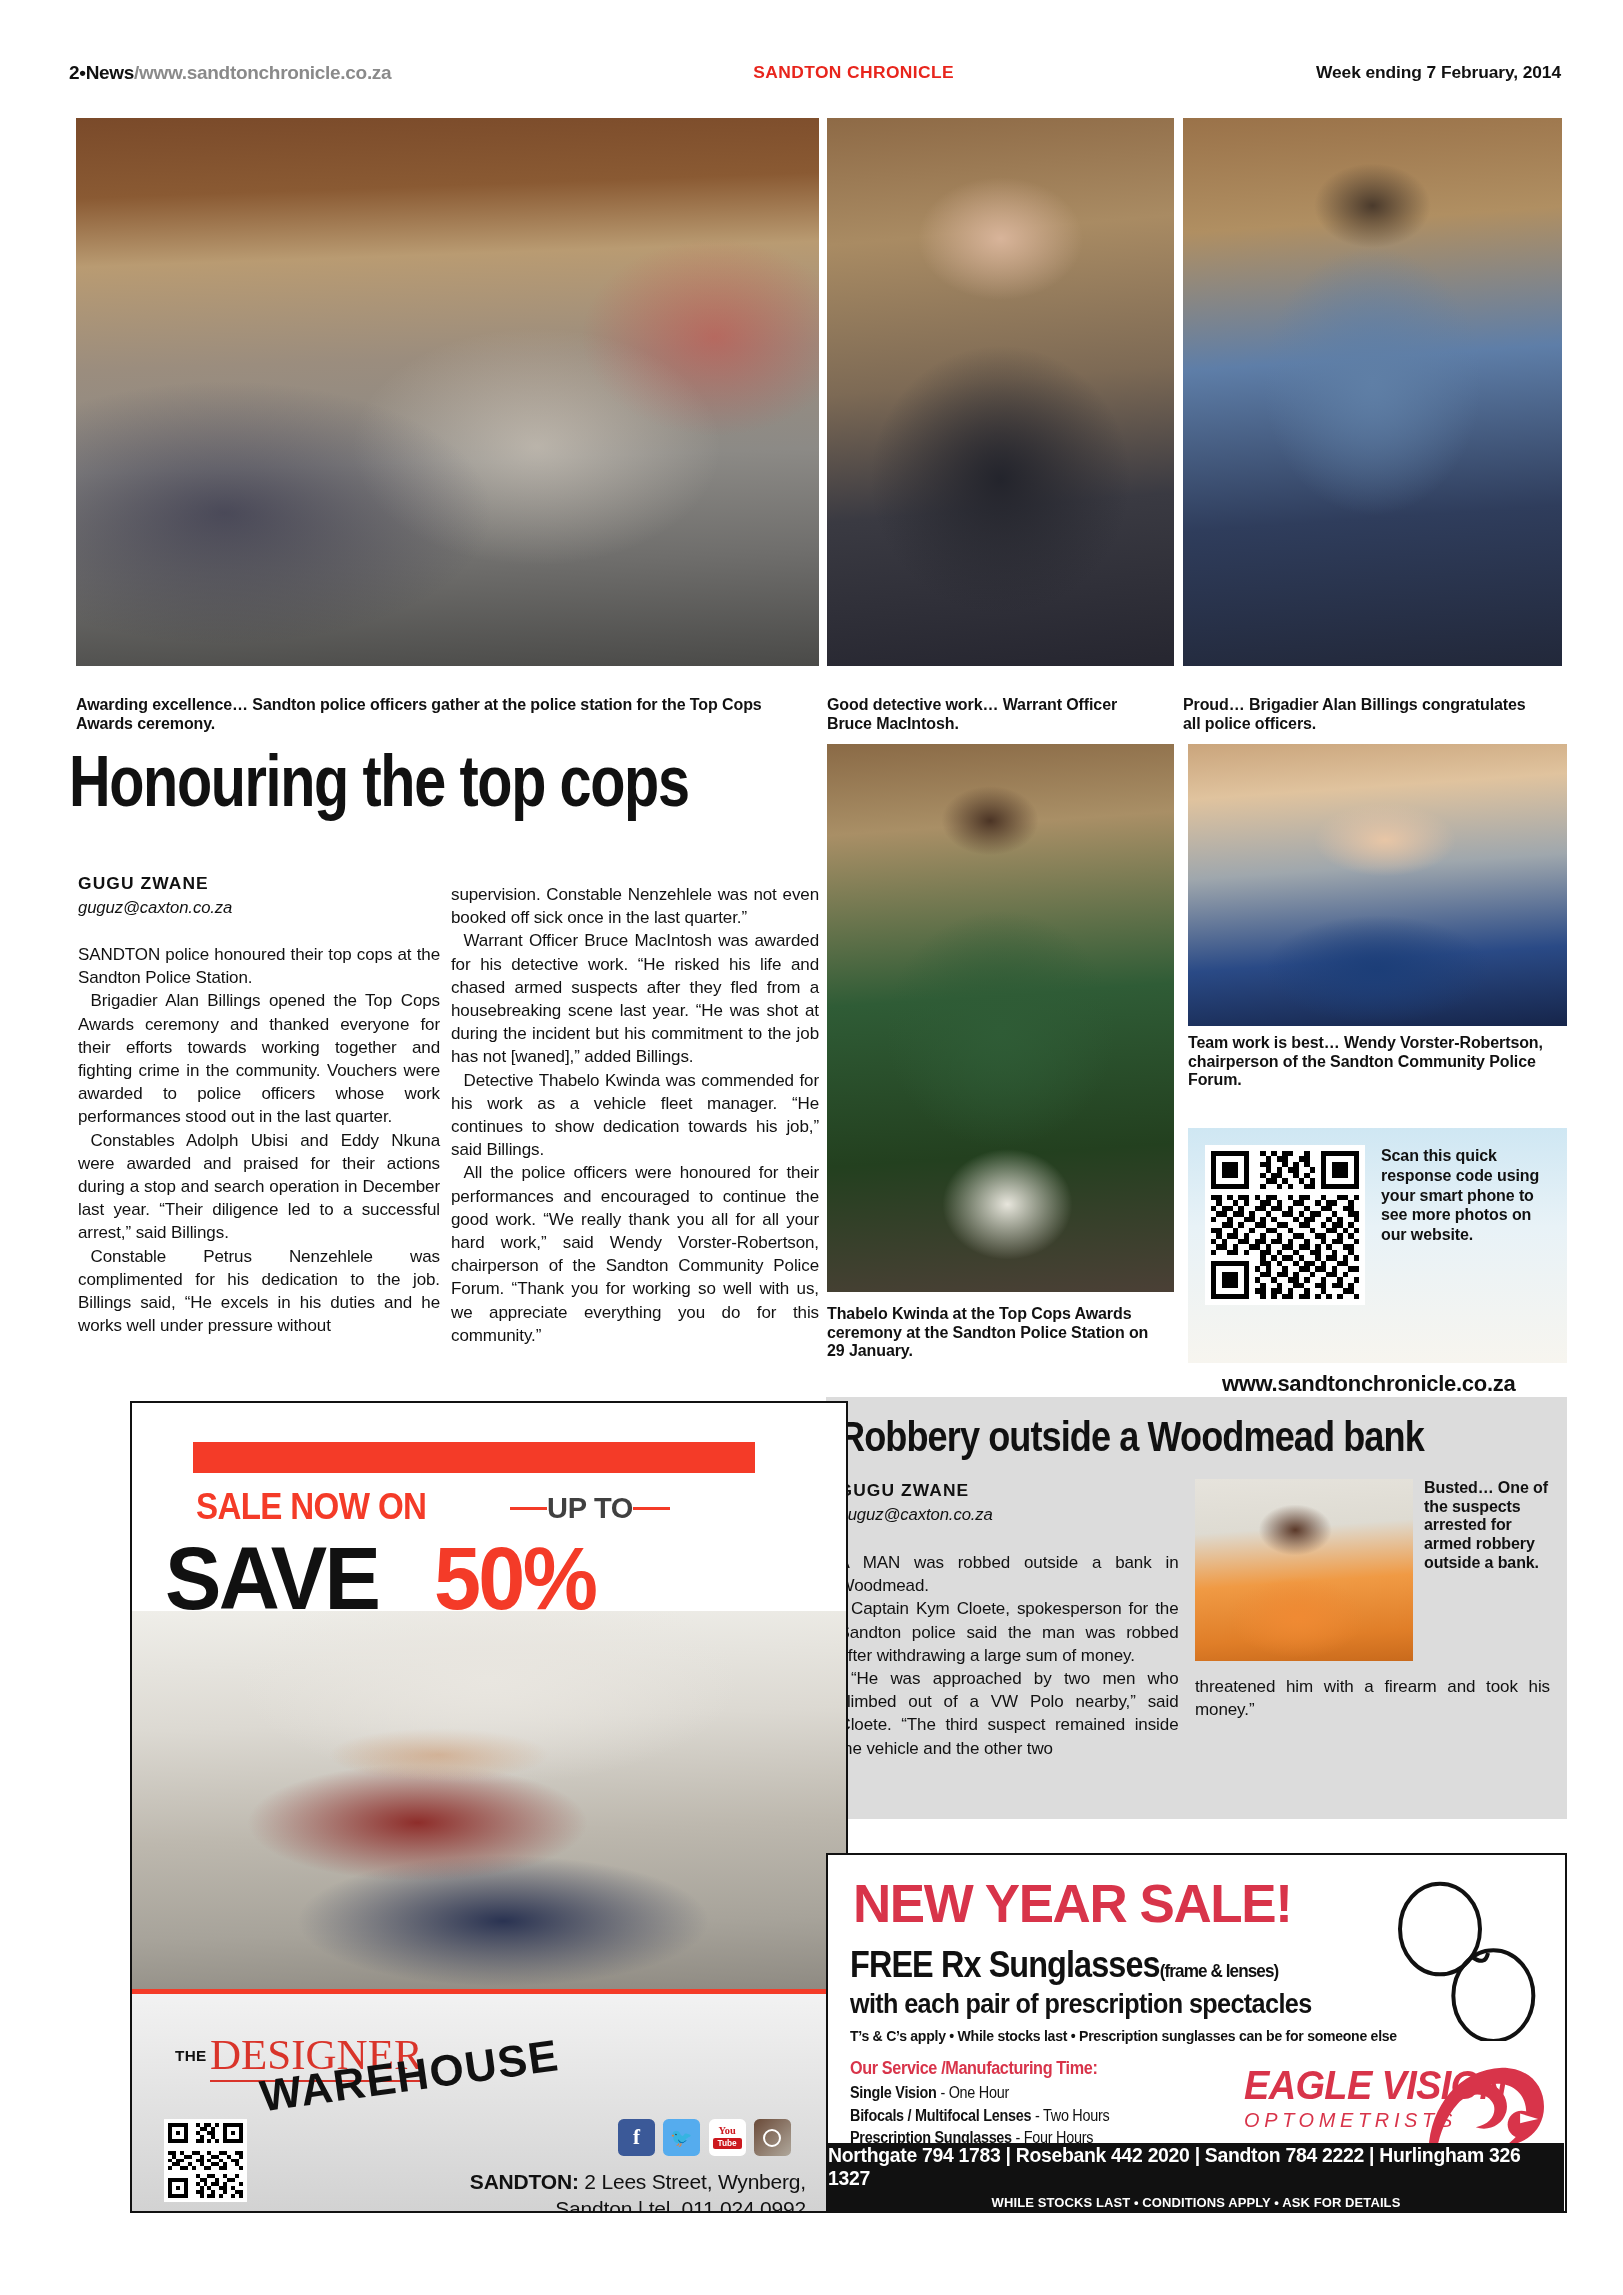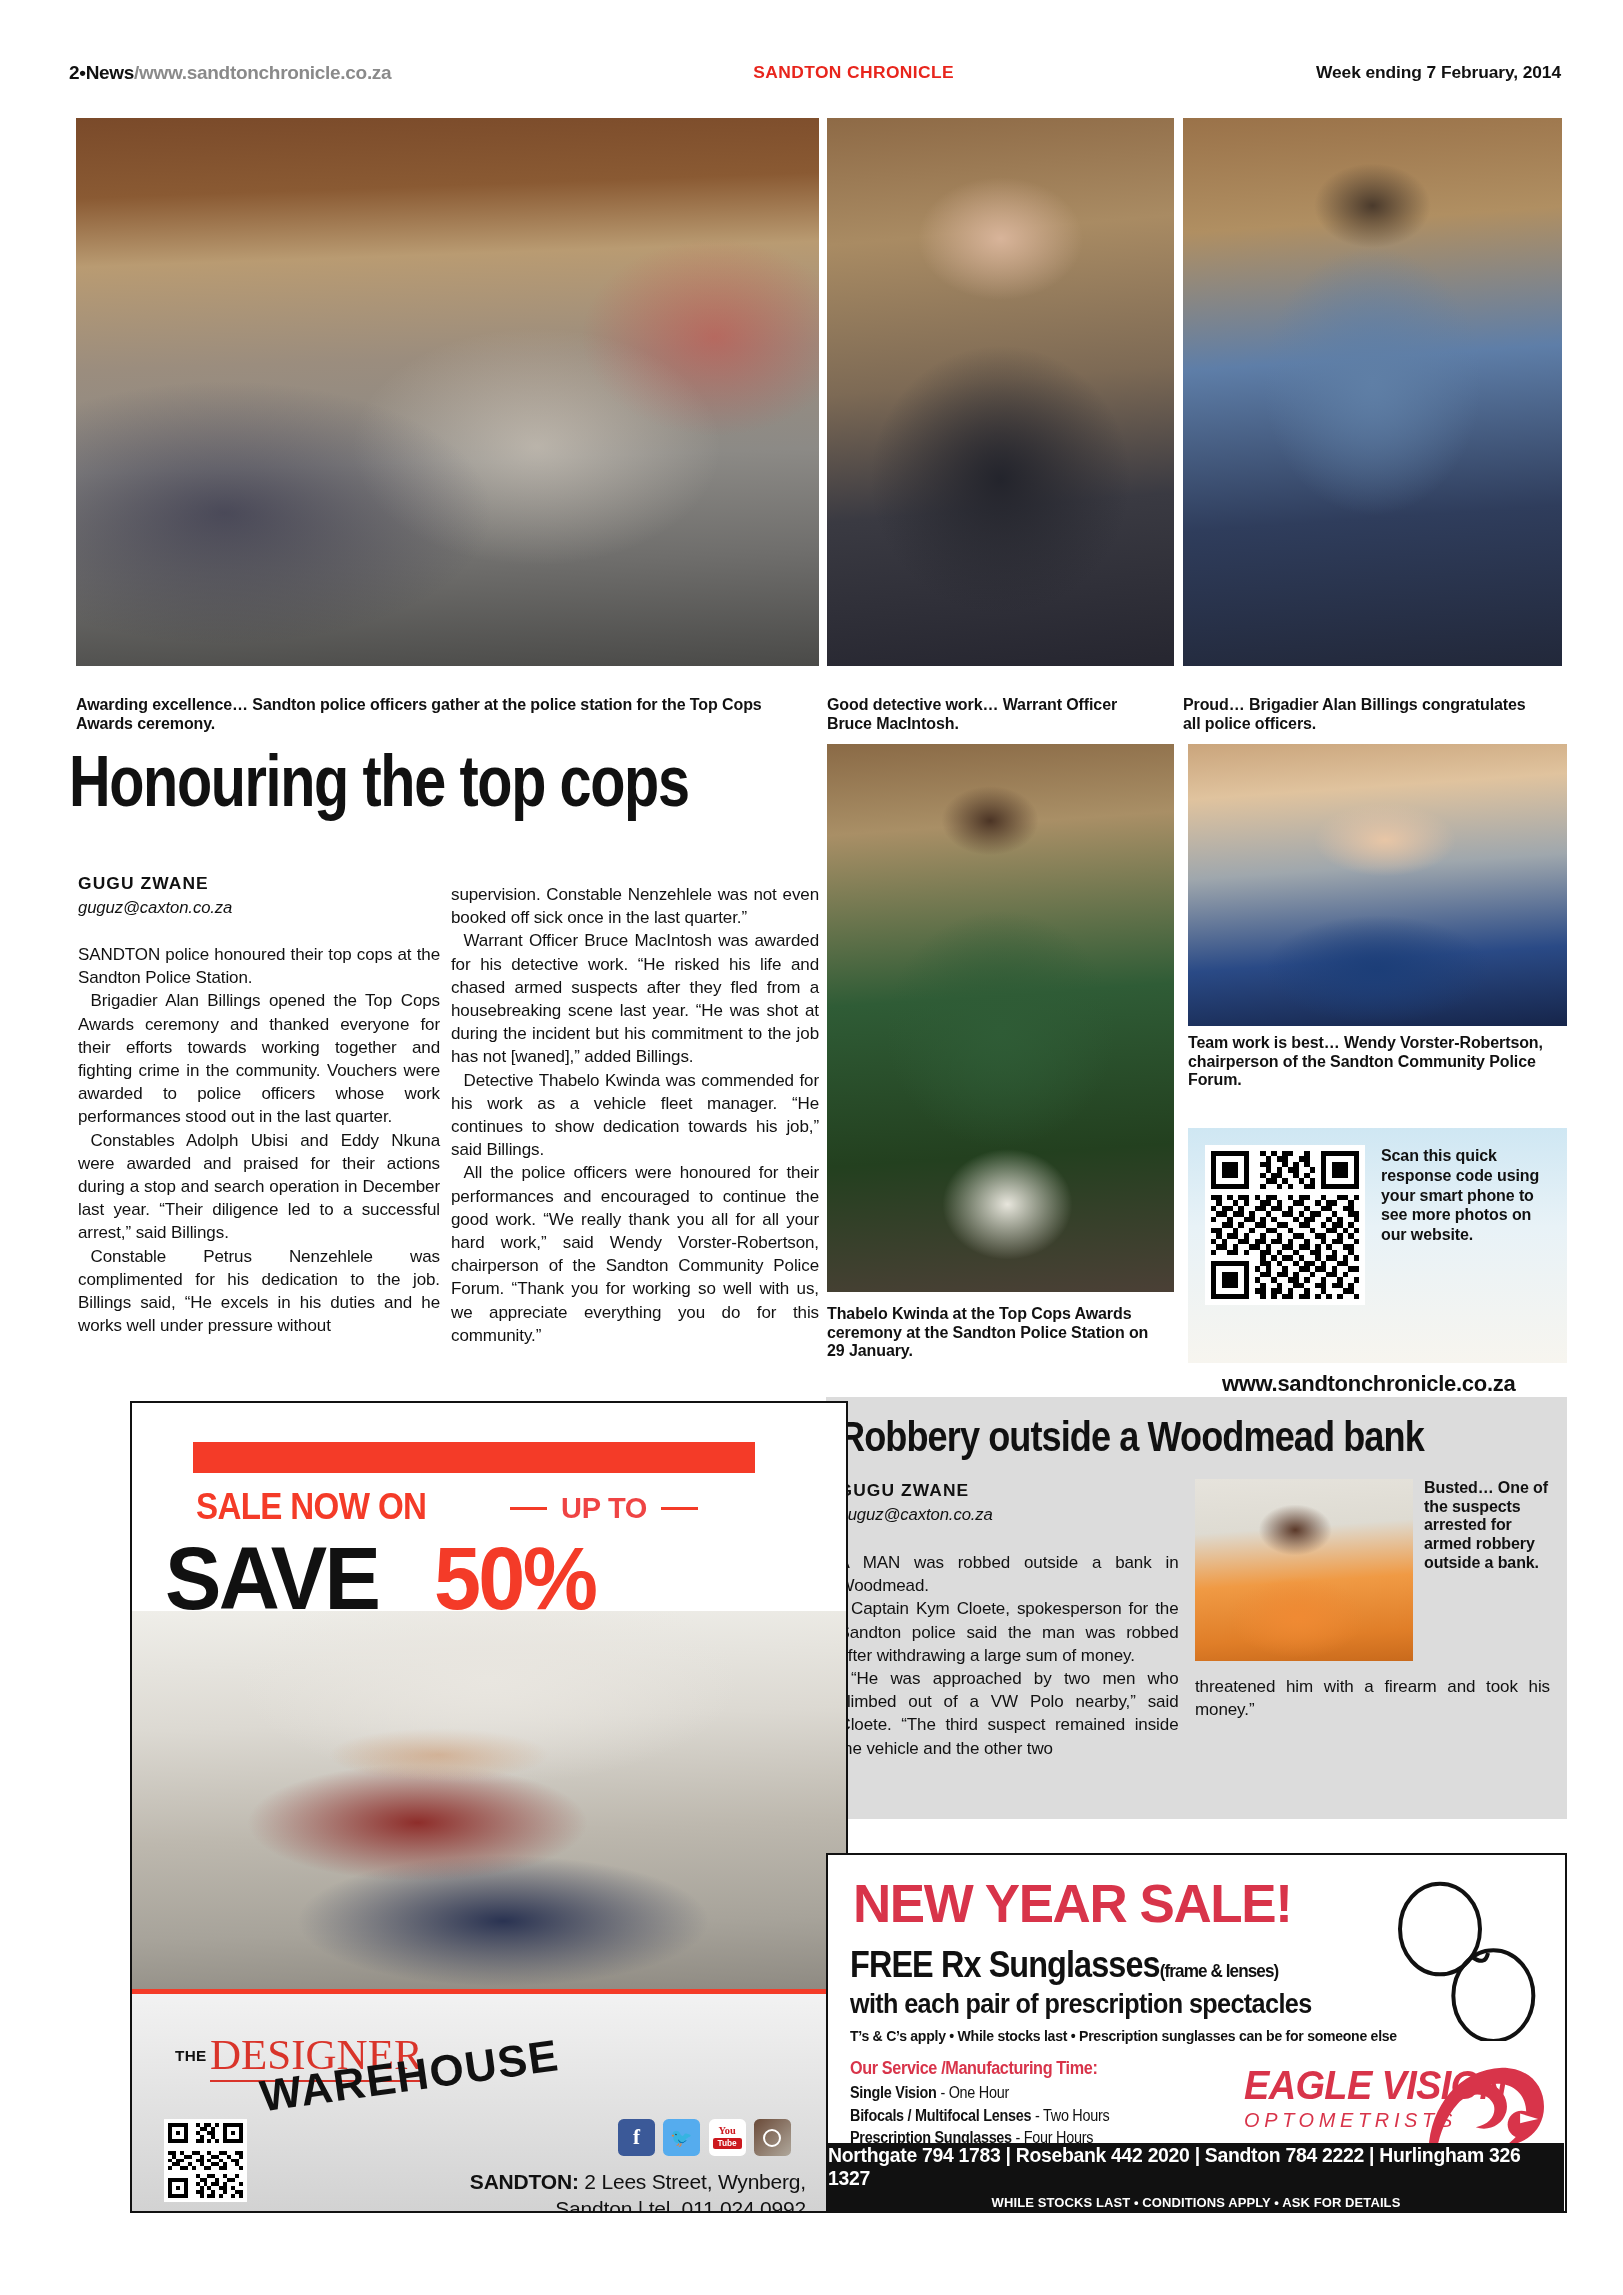--- a/index.html
+++ b/index.html
@@ -130,21 +130,21 @@
     position:absolute; left:86px; top:1401px; width:718px; height:812px;
     border:2.1px solid #111; background:#fff; overflow:hidden;margin-left:44px;
   }
   .dw-redbar { position:absolute; left:61px; top:39px; width:562px; height:30.5px; background:#f43b28; }
   .dw-salenow {
     position:absolute; left:64px; top:83px; font-size:36px; font-weight:bold;
     color:#f43b28; letter-spacing:-0.7px; transform:scaleX(0.92); transform-origin:left top;
   }
   .dw-upto {
     position:absolute; left:378px; top:89px; font-size:29px; font-weight:bold;
-    color:#ef4444; letter-spacing:-0.3px; display:flex; align-items:center; gap:14px;
+    color:#404040; letter-spacing:-0.3px; display:flex; align-items:center; gap:0;
   }
   .dw-upto .rule { display:block; width:37px; height:3.5px; background:#f43b28; }
   .dw-save {
     position:absolute; left:33px; top:124px; font-size:89px; font-weight:bold;
     color:#111; letter-spacing:-2.8px; transform:scaleX(0.95); transform-origin:left top;
   }
   .dw-50 {
     position:absolute; left:302px; top:124px; font-size:89px; font-weight:bold;
     color:#f43b28; letter-spacing:-2.8px; transform:scaleX(0.95); transform-origin:left top;
   }

